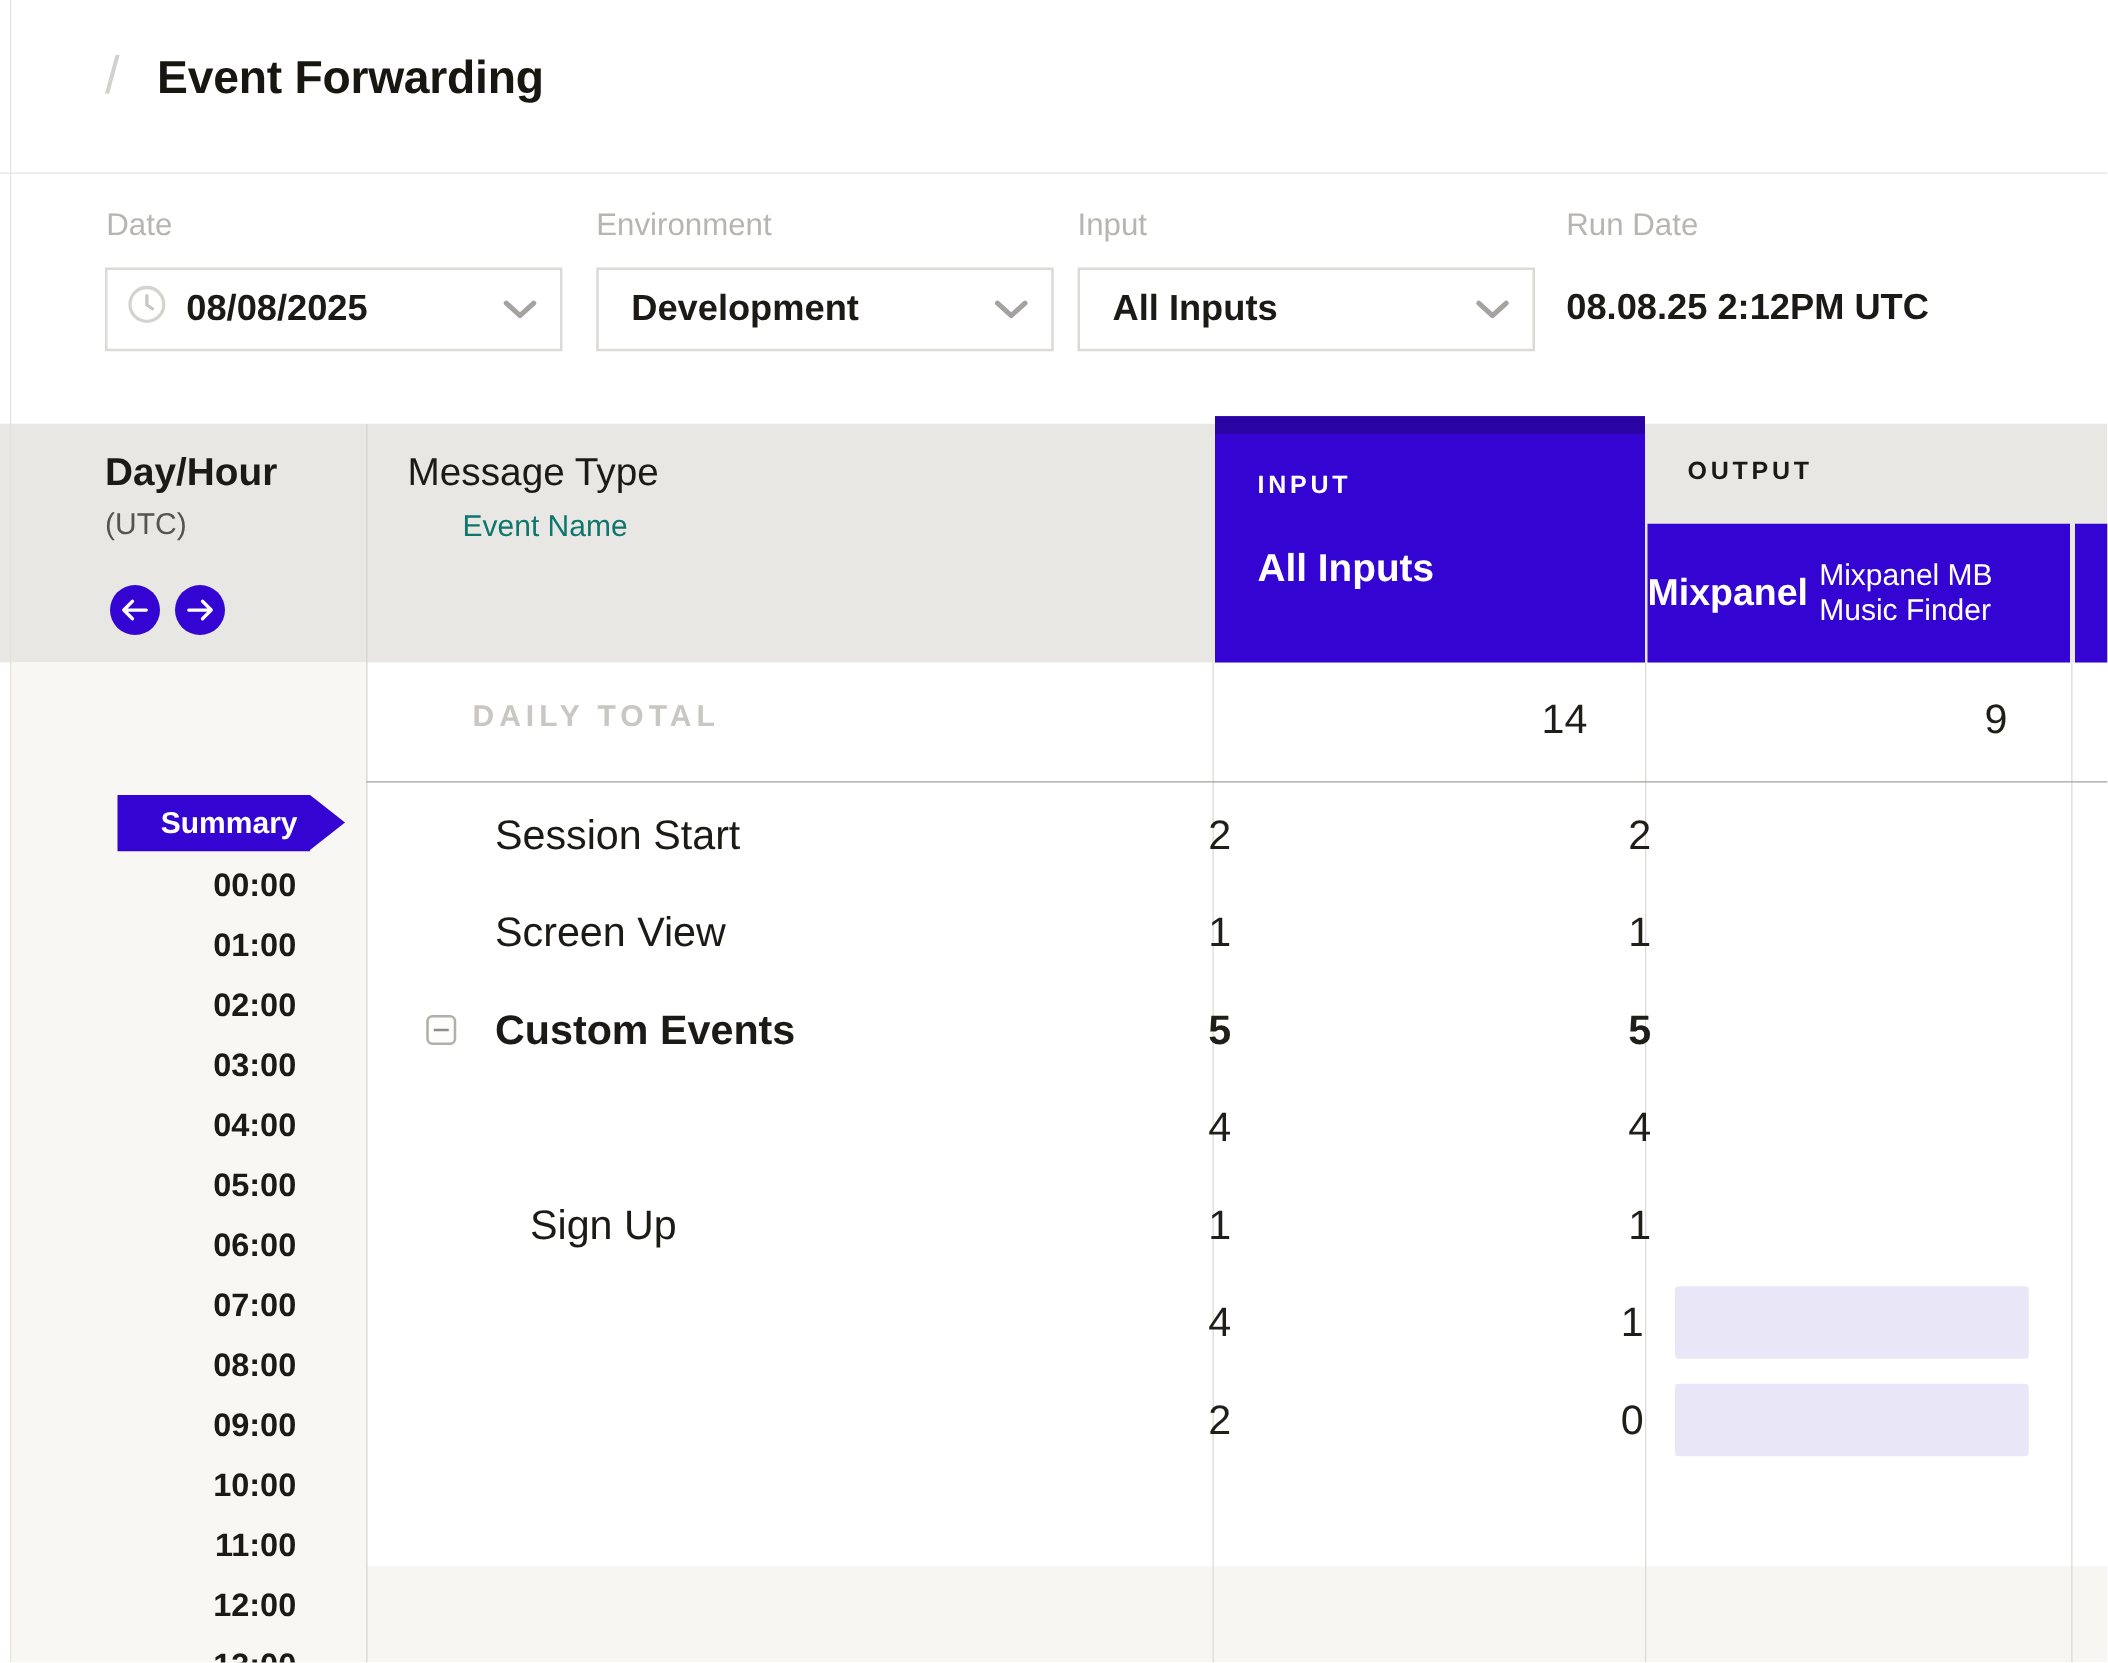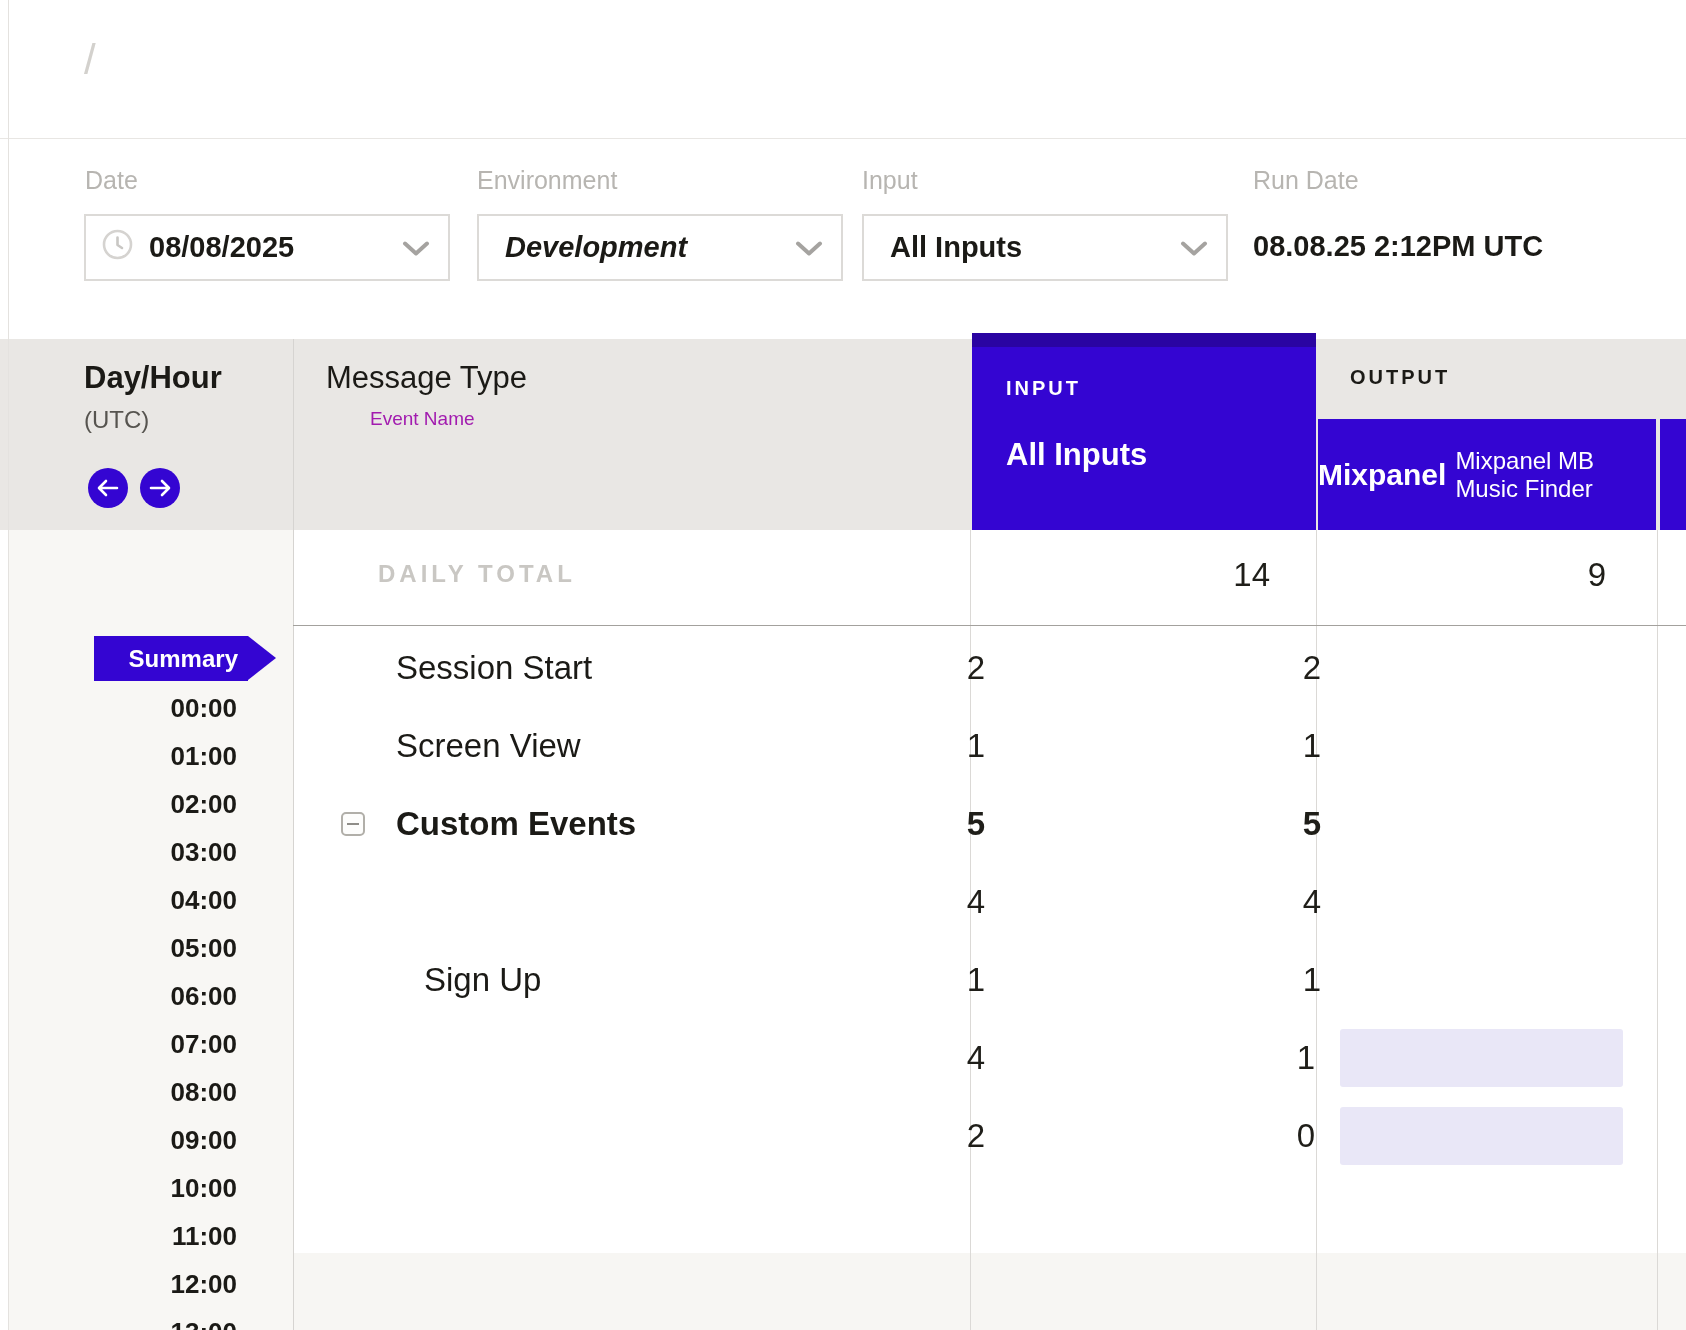--- a/index.html
+++ b/index.html
@@ -27,21 +27,21 @@
   .fbox .val-noicon{margin-left:26px;}
   .rundate-val{position:absolute;left:1253px;top:230px;font-size:29px;font-weight:700;color:#1b1a16;}
 
   
   .band{left:0;top:339px;width:1686px;height:191px;background:#e9e7e4;}
   .dayhour-t{left:84px;top:360px;font-size:31px;font-weight:700;}
   .dayhour-s{left:84px;top:406px;font-size:24px;color:#56544f;}
   .navbtn{position:absolute;top:468px;width:40px;height:40px;border-radius:50%;background:#3405d2;
           display:flex;align-items:center;justify-content:center;cursor:pointer;}
   .mt-t{left:326px;top:360px;font-size:31px;font-weight:400;}
-  .mt-s{left:370px;top:408px;font-size:19px;color:#a21caf;}
+  .mt-s{left:370px;top:408px;font-size:24px;color:#0f766e;}
 
   .input-block{left:972px;top:333px;width:344px;height:197px;background:#3405d2;}
   .input-strip{position:absolute;left:0;top:0;width:100%;height:14px;background:#2a04a2;}
   .input-label{position:absolute;left:34px;top:44px;font-size:20px;font-weight:700;letter-spacing:3px;color:#fff;}
   .input-title{position:absolute;left:34px;top:104px;font-size:31px;font-weight:700;color:#fff;}
 
   .output-label{left:1350px;top:366px;font-size:20px;font-weight:700;letter-spacing:3px;color:#1b1a16;}
   .mix-block{left:1318px;top:419px;width:338px;height:111px;background:#3405d2;color:#fff;
              display:flex;align-items:center;justify-content:center;gap:9px;}
   .mix-title{font-size:30px;font-weight:700;}
@@ -87,20 +87,21 @@
                   border-top:22.5px solid transparent;border-bottom:22.5px solid transparent;border-left:28px solid #3405d2;}
   .hour{position:absolute;left:100px;width:137px;height:36px;line-height:36px;text-align:right;
         font-size:26px;font-weight:700;color:#1b1a16;cursor:pointer;}
 </style>
 </head>
 <body>
 
 <div class="abs topbar">
   <div class="crumbs">
     <span class="crumb-sep">/</span>
+    <span class="crumb">Event Forwarding</span>
   </div>
 </div>
 
 <div class="flabel" style="left:85px;">Date</div>
 <div class="flabel" style="left:477px;">Environment</div>
 <div class="flabel" style="left:862px;">Input</div>
 <div class="flabel" style="left:1253px;">Run Date</div>
 
 <div class="fbox" style="left:84px;">
   <span class="clock">
@@ -110,21 +111,21 @@
     </svg>
   </span>
   <span class="val">08/08/2025</span>
   <span class="chev">
     <svg width="28" height="17" viewBox="0 0 28 17" fill="none">
       <path d="M3 3 L14 13 L25 3" stroke="#a5a3a0" stroke-width="4" stroke-linecap="round" stroke-linejoin="round"></path>
     </svg>
   </span>
 </div>
 
-<div class="fbox" style="left:477px;font-style:italic;">
+<div class="fbox" style="left:477px;">
   <span class="val-noicon">Development</span>
   <span class="chev">
     <svg width="28" height="17" viewBox="0 0 28 17" fill="none">
       <path d="M3 3 L14 13 L25 3" stroke="#a5a3a0" stroke-width="4" stroke-linecap="round" stroke-linejoin="round"></path>
     </svg>
   </span>
 </div>
 
 <div class="fbox" style="left:862px;">
   <span class="val-noicon">All Inputs</span>

